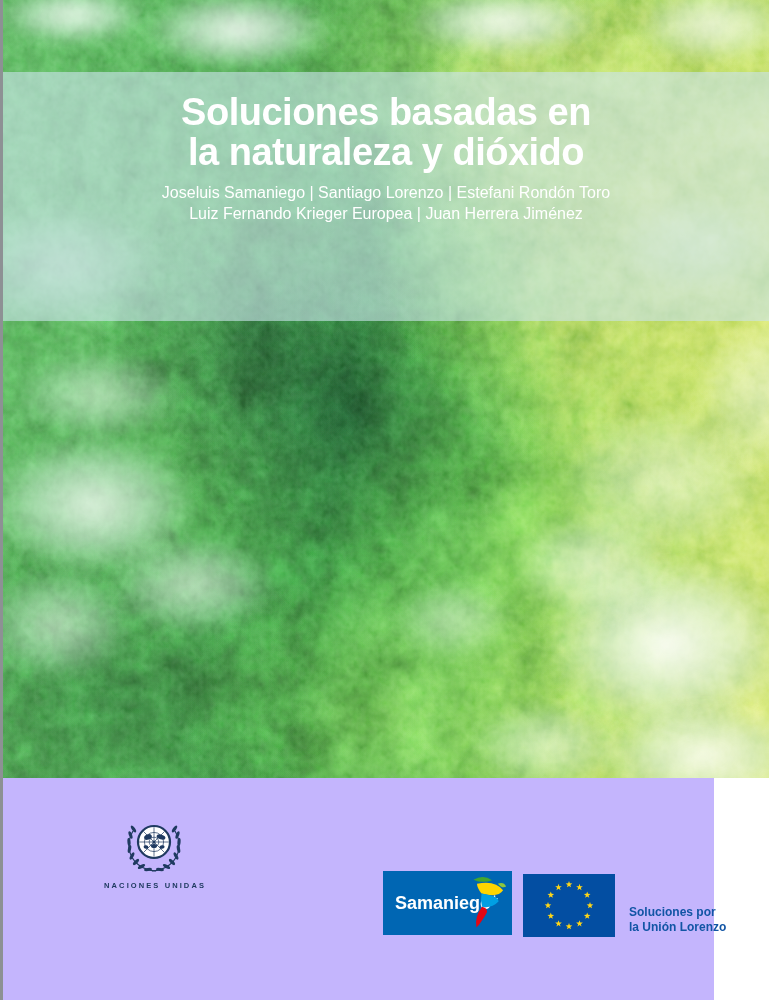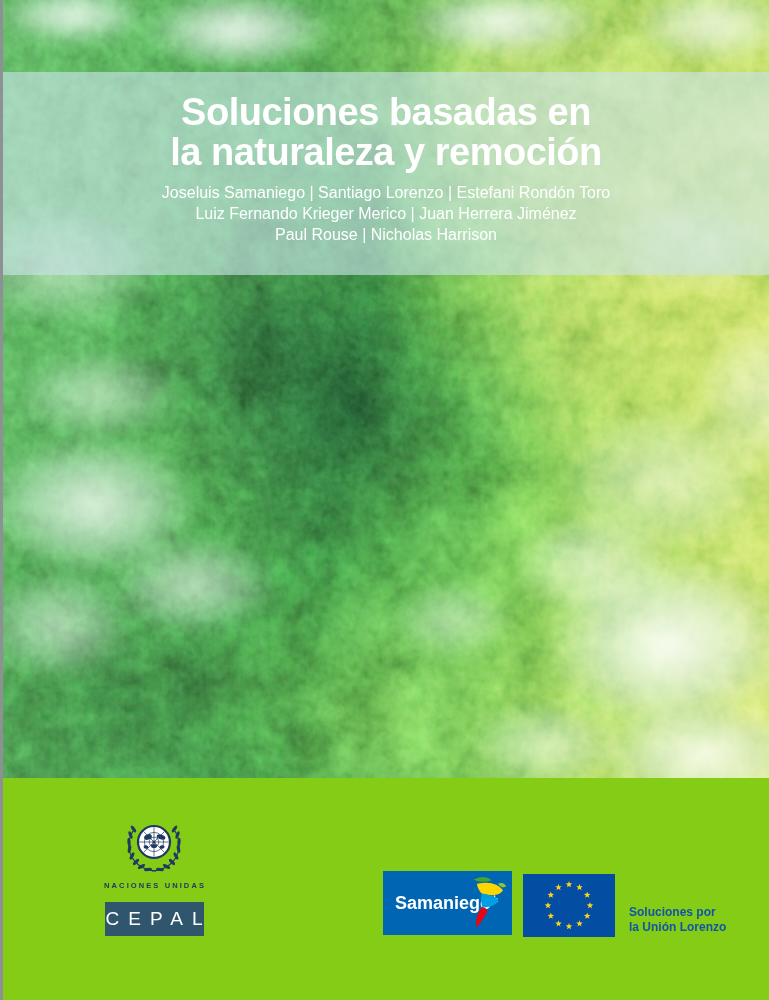--- a/index.html
+++ b/index.html
@@ -24,36 +24,36 @@
   .tex{position:absolute; left:0; top:0; width:100%; height:100%; display:block;}
   .tex-coarse{mix-blend-mode:overlay; opacity:.95;}
   .tex-mid{mix-blend-mode:overlay; opacity:.6;}
   .tex-fine{mix-blend-mode:soft-light; opacity:.55;}
   .cloud{
     position:absolute; border-radius:50%; filter:blur(7px);
     background:radial-gradient(closest-side, rgba(255,255,255,.96) 0%, rgba(229,244,238,.6) 55%, rgba(222,240,234,0) 100%);
   }
   
   .title-band{
-    position:absolute; left:0; top:72px; width:100%; height:203px;
+    position:absolute; left:0; top:72px; width:100%; height:249px;
     background:rgba(201,227,234,0.62);
     text-align:center; color:#ffffff;
   }
   .title{
     margin:0; padding-top:20px;
     font-size:38px; line-height:40px; font-weight:bold; letter-spacing:-.5px;
     color:#ffffff;
   }
   .title span{display:block;}
   .authors{
     margin-top:10px; font-size:16px; line-height:21px; font-weight:normal; color:#ffffff;
   }
   .authors div{display:block;}
   
-  .footer{position:absolute; left:0; top:778px; width:766px; height:222px; background:#84cc16;}
+  .footer{position:absolute; left:0; top:778px; width:711px; height:222px; background:#c4b5fd;}
   .un-block{position:absolute; left:90px; top:40px; width:122px; text-align:center;}
   .un-emblem{display:block; margin:0 auto;}
   .un-label{
     margin-top:7px; font-size:7.5px; font-weight:bold; letter-spacing:2.1px;
     color:#1f3a60; white-space:nowrap; text-indent:2.1px;
   }
   .cepal-box{
     margin:12px auto 0 auto; width:99px; height:34px; background:#30566e;
     display:flex; align-items:center; justify-content:center;
   }
@@ -124,26 +124,25 @@
     <div class="cloud" style="left:540px;top:555px;width:250px;height:180px;opacity:.95"></div>
     <div class="cloud" style="left:510px;top:510px;width:160px;height:110px;opacity:.6"></div>
     <div class="cloud" style="left:595px;top:700px;width:210px;height:110px;opacity:.85"></div>
     <div class="cloud" style="left:390px;top:580px;width:120px;height:80px;opacity:.45"></div>
     <div class="cloud" style="left:465px;top:700px;width:160px;height:90px;opacity:.55"></div>
     <div class="cloud" style="left:693px;top:320px;width:130px;height:150px;opacity:.5"></div>
 
     <div class="title-band">
       <h1 class="title">
         <span>Soluciones basadas en</span>
-        <span>la naturaleza y remoción</span>
+        <span>la naturaleza y dióxido</span>
       </h1>
       <div class="authors">
         <div>Joseluis Samaniego | Santiago Lorenzo | Estefani Rondón Toro</div>
-        <div>Luiz Fernando Krieger Merico | Juan Herrera Jiménez</div>
-        <div>Paul Rouse | Nicholas Harrison</div>
+        <div>Luiz Fernando Krieger Europea | Juan Herrera Jiménez</div>
       </div>
     </div>
   </div>
 
   <div class="footer">
 
     <div class="un-block">
       <svg class="un-emblem" width="70" height="56" viewBox="0 0 70 56">
         <g fill="none" stroke="#1f3a60">
           <circle cx="35" cy="24" r="16" fill="#ffffff" stroke-width="2.2"></circle>
@@ -179,23 +178,20 @@
           <ellipse rx="4" ry="1.6" transform="translate(47.5 48.5) rotate(28)"></ellipse>
           <ellipse rx="4" ry="1.6" transform="translate(53 44) rotate(45)"></ellipse>
           <ellipse rx="4" ry="1.6" transform="translate(57 38) rotate(62)"></ellipse>
           <ellipse rx="4" ry="1.6" transform="translate(59.5 31) rotate(78)"></ellipse>
           <ellipse rx="4" ry="1.6" transform="translate(60 24) rotate(95)"></ellipse>
           <ellipse rx="4" ry="1.6" transform="translate(58.5 17) rotate(110)"></ellipse>
           <ellipse rx="4" ry="1.6" transform="translate(55.5 11) rotate(125)"></ellipse>
         </g>
       </svg>
       <div class="un-label">NACIONES UNIDAS</div>
-      <div class="cepal-box">
-        <span>CEPAL</span>
-      </div>
     </div>
 
     <div class="euroclima-box">
       <div class="euroclima-text"><span>Samaniego</span><sup>+</sup></div>
       <svg class="sa-map" width="46" height="56" viewBox="0 0 40 52">
         <g transform="rotate(12 20 26)">
           <path d="M5,7 Q13,0 22,4 Q14,9 5,7 Z" fill="#42a62f"></path>
           <path d="M9,10 Q25,3 34,11 Q31,19 15,18 Q10,14 9,10 Z" fill="#ffd500"></path>
           <path d="M15,18 Q31,17 32,22 Q27,30 18,30 Q15,24 15,18 Z" fill="#009fe3"></path>
           <path d="M18,30 Q25,30 23,36 Q20,45 17,50 Q13,41 18,30 Z" fill="#e30613"></path>

